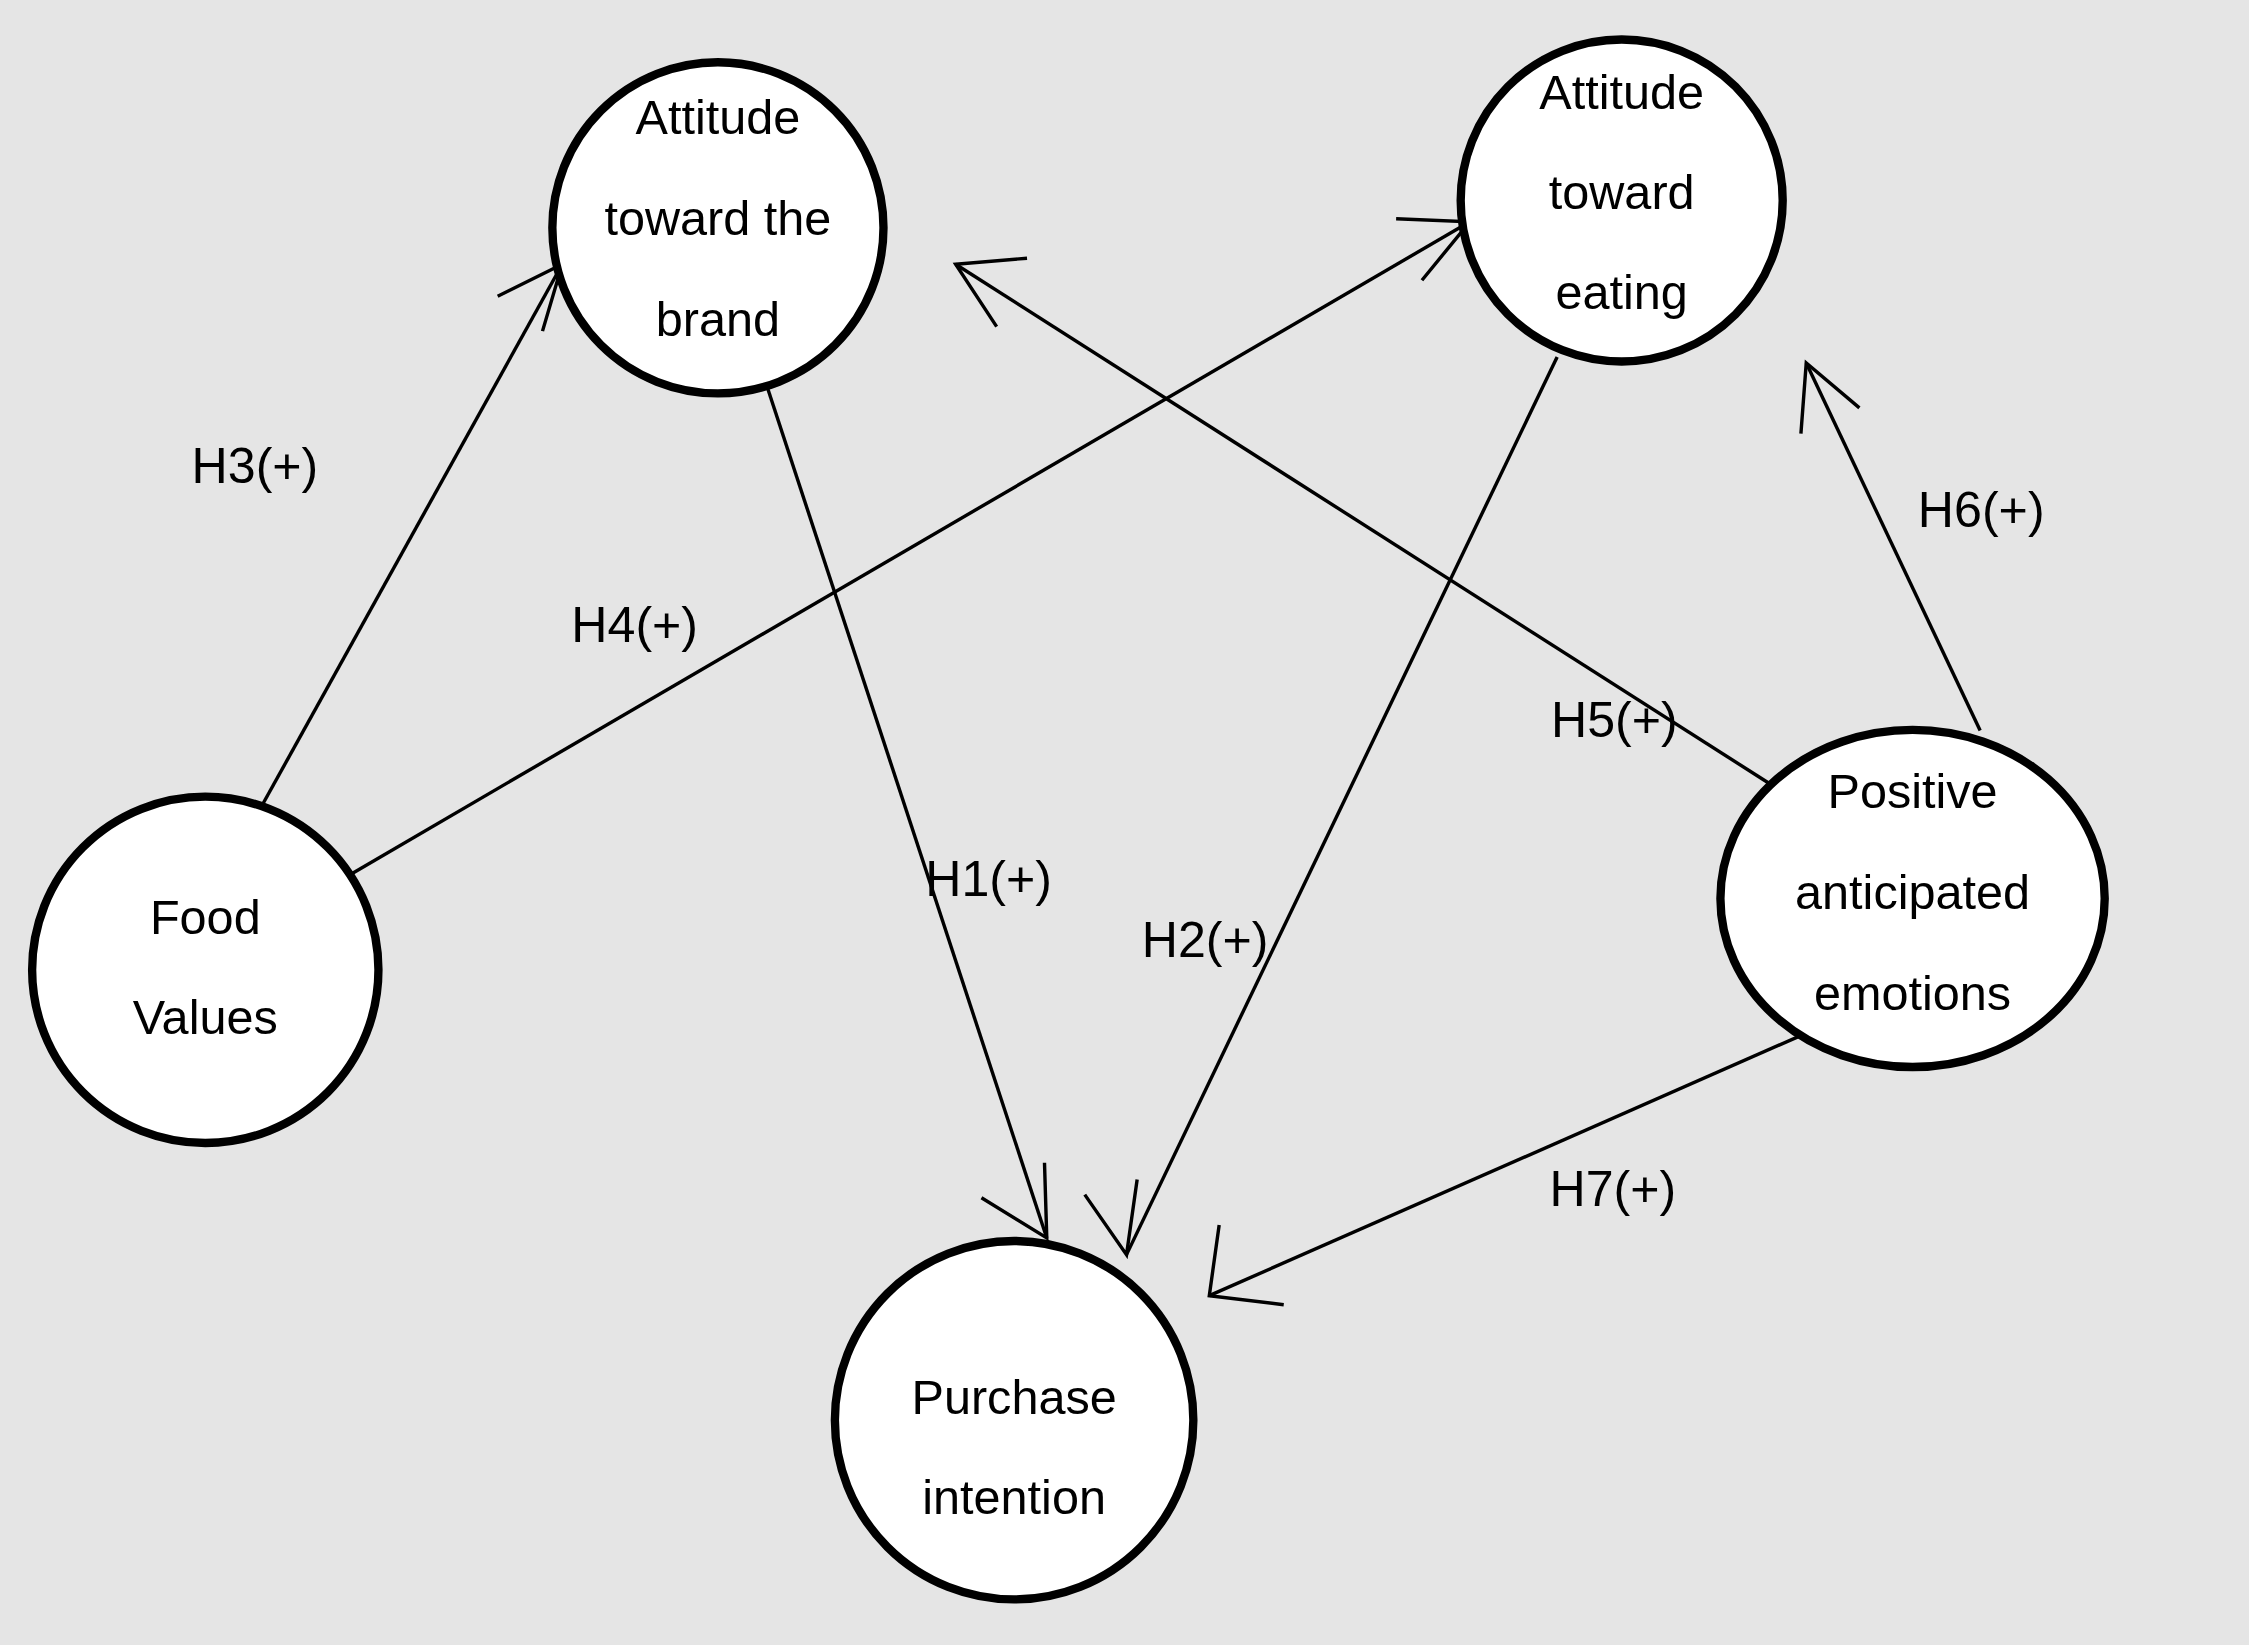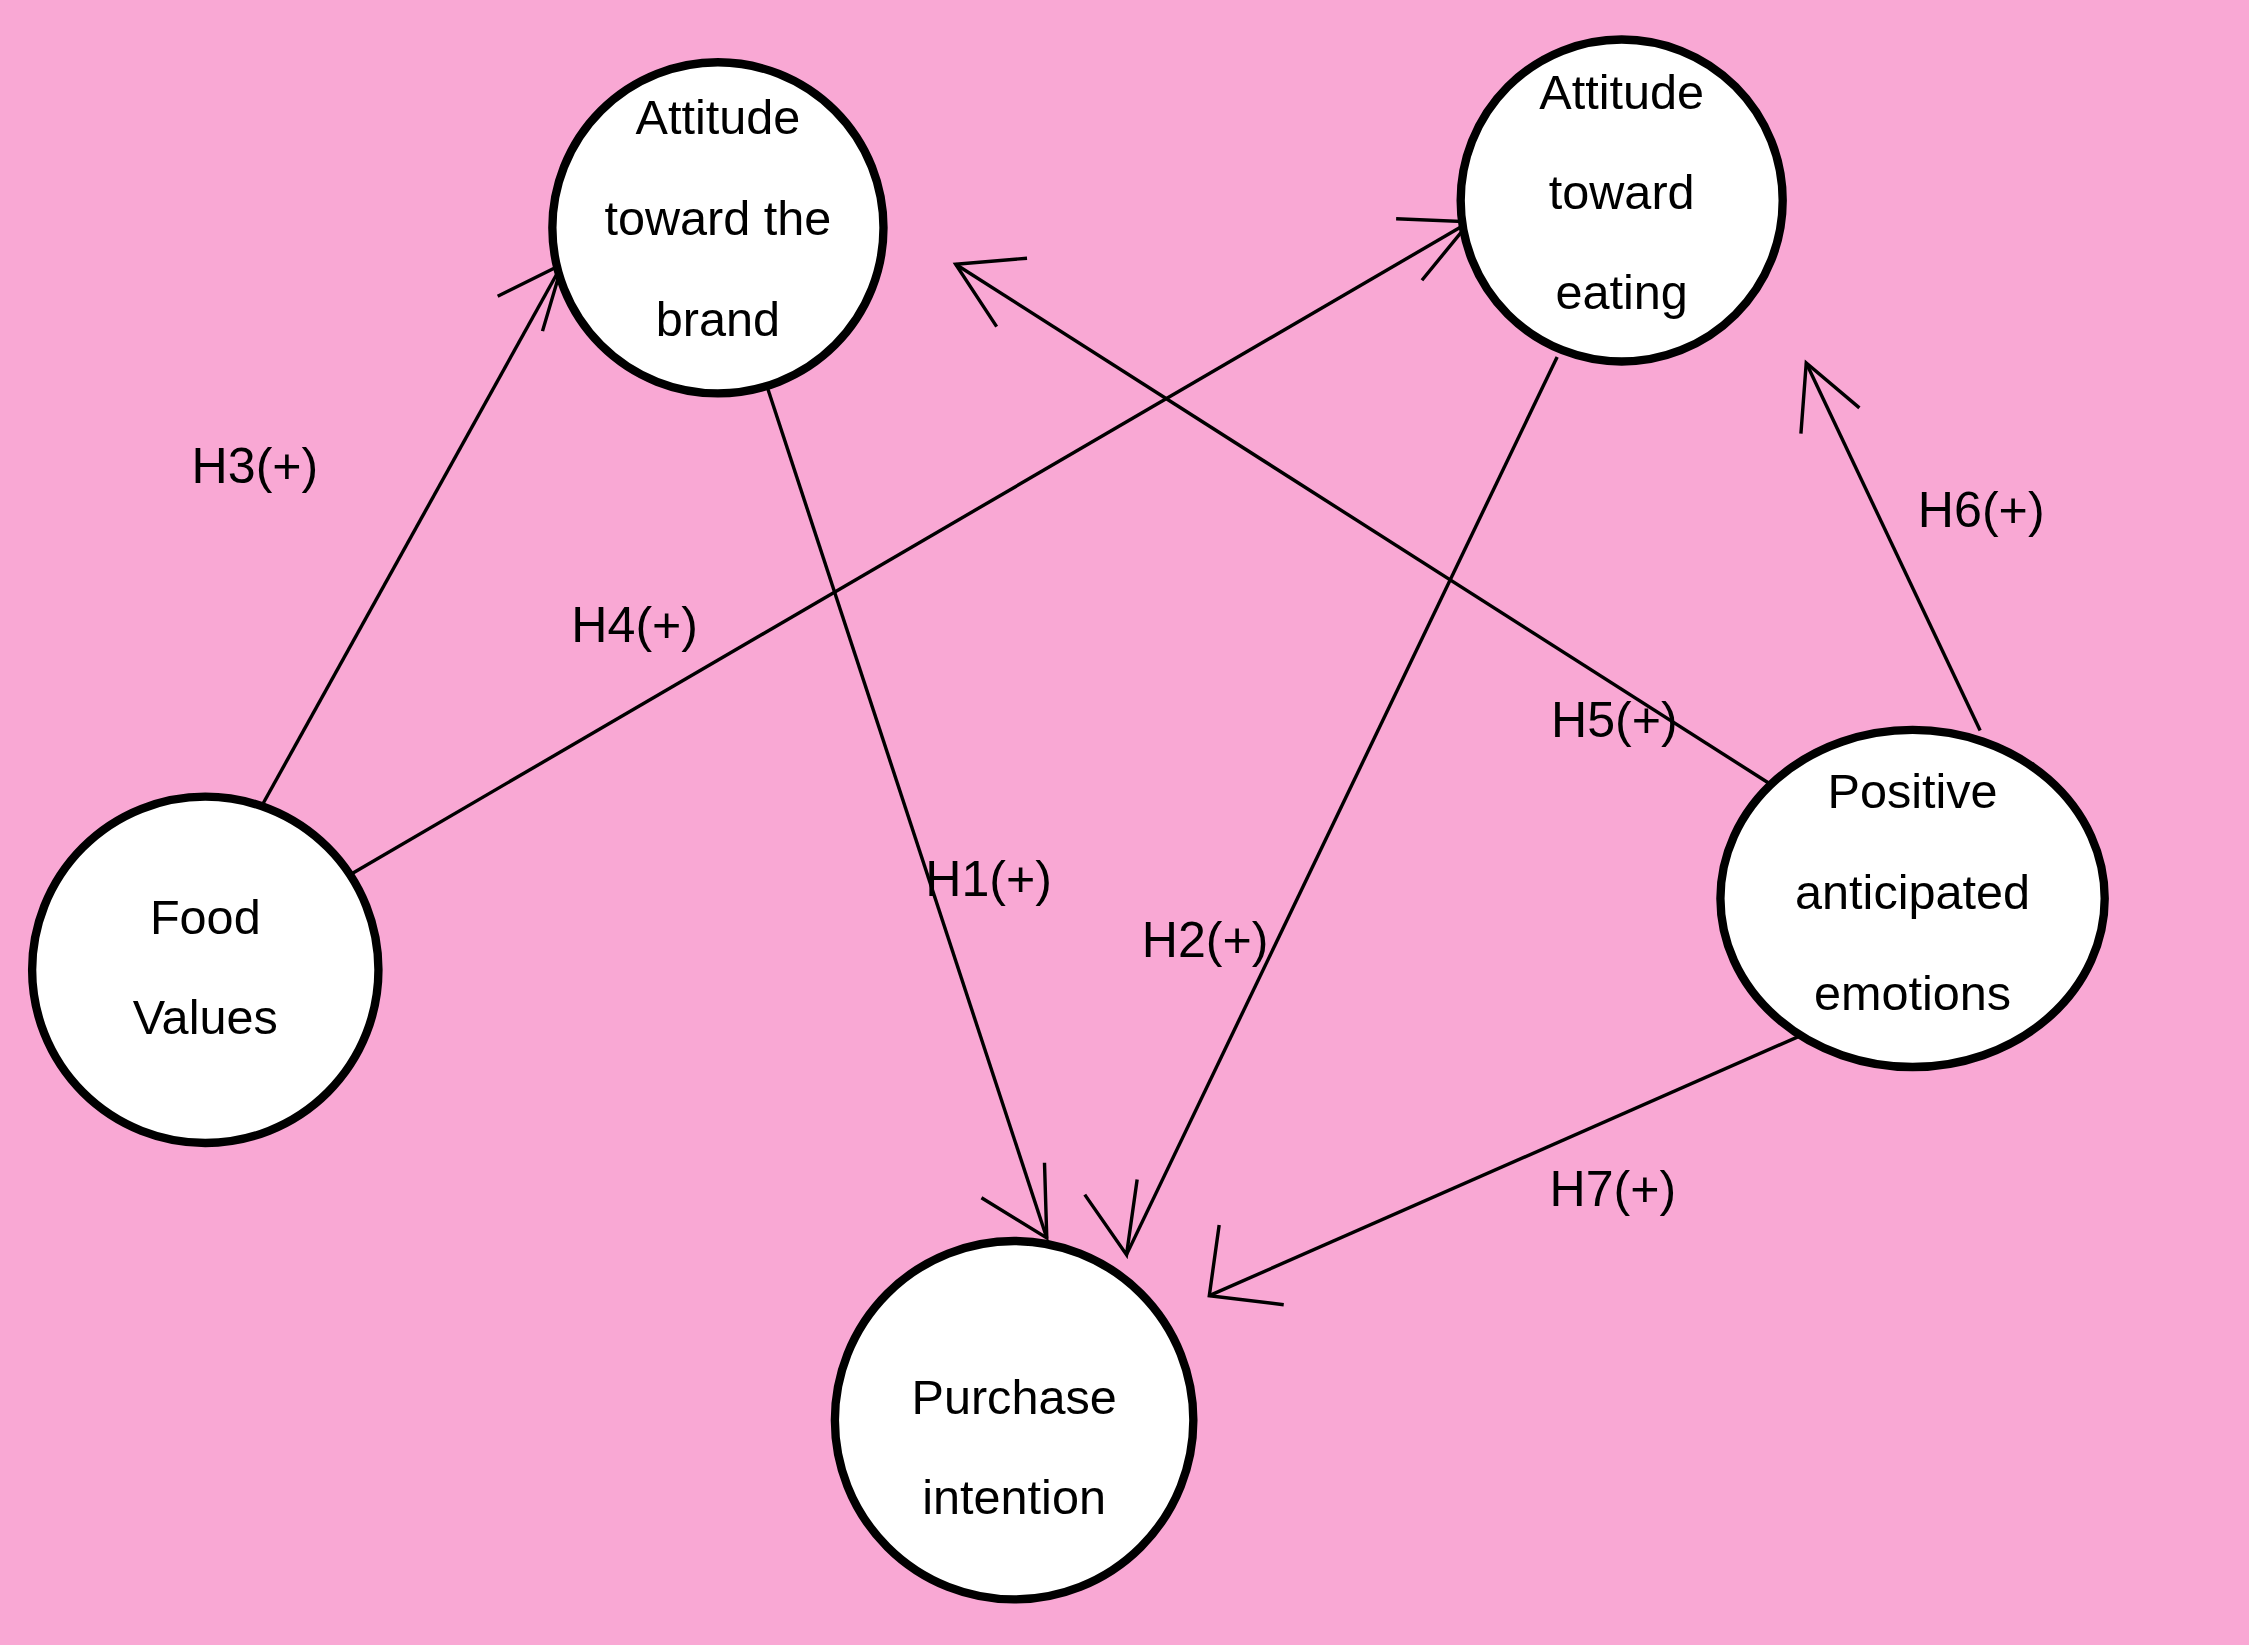--- a/index.html
+++ b/index.html
@@ -11,21 +11,21 @@
     width: 2250px;
     height: 1645px;
     font-family: "Liberation Sans", sans-serif;
     color: #000000;
     overflow: hidden;
   }
   #diagram-root {
     position: relative;
     width: 2250px;
     height: 1645px;
-    background: #f9a8d4;
+    background: #e5e5e5;
   }
   svg.diagram-canvas {
     position: absolute;
     top: 0;
     left: 0;
     width: 2250px;
     height: 1645px;
   }
   .node-shape {
     fill: #ffffff;

